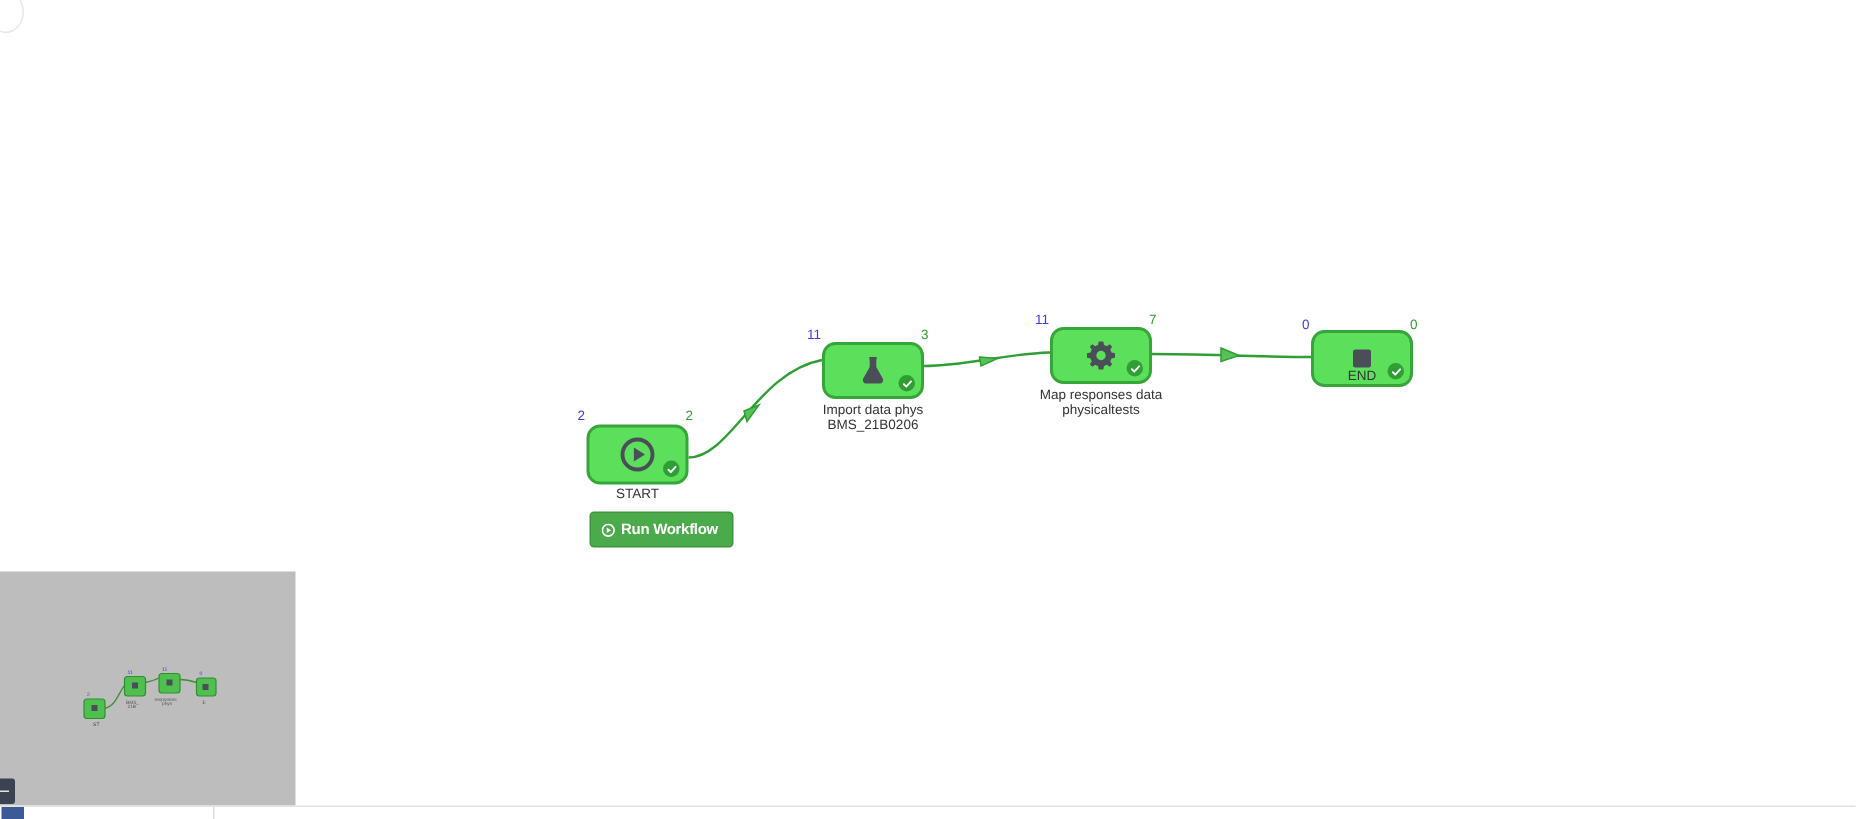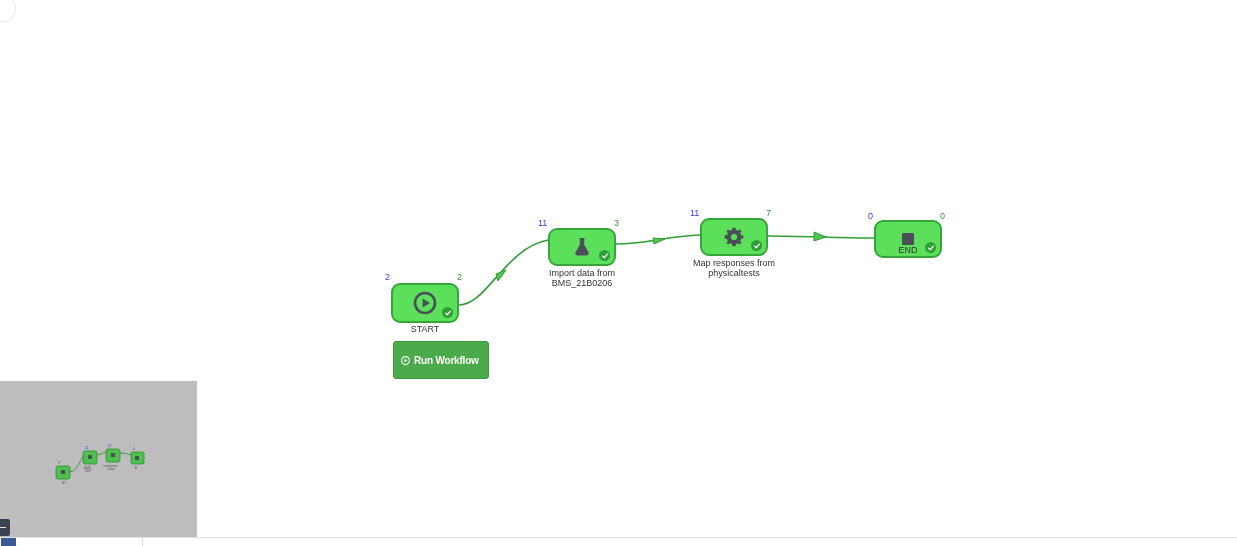--- a/index.html
+++ b/index.html
@@ -91,21 +91,21 @@
     color: #333333;
     white-space: pre-line;
     width: 140px;
   }
 
   
   #run-workflow {
     position: absolute;
     left: 393px;
     top: 341px;
-    height: 38px;
+    height: 24px;
     padding: 0 9px 0 7px;
     box-sizing: border-box;
     display: flex;
     align-items: center;
     gap: 4px;
     background: #4bab4b;
     border: 1px solid #3f9440;
     border-radius: 3px;
     color: #ffffff;
     font-size: 10px;
@@ -222,21 +222,21 @@
       </svg>
     </span>
     <span class="status-badge">
       <svg width="8" height="8" viewBox="0 0 10 10">
         <path d="M 2 5.2 L 4 7.2 L 8 2.8" fill="none" stroke="#ffffff" stroke-width="1.6" stroke-linecap="round" stroke-linejoin="round"></path>
       </svg>
     </span>
   </div>
   <span class="port in" style="left:538px; top:218px;">11</span>
   <span class="port out" style="left:614px; top:218px;">3</span>
-  <span class="node-label" style="left:582px; top:268px;">Import data from
+  <span class="node-label" style="left:582px; top:268px;">Import data phys
 BMS_21B0206</span>
 
   <div class="node" style="left:700px; top:218px; width:68px; height:38px;">
     <span class="node-icon">
       <svg width="22" height="22" viewBox="0 0 24 24">
         <path d="M 12 1.8 L 13.7 1.8 L 14.2 4.4 C 14.9 4.6 15.6 4.9 16.2 5.3 L 18.4 3.9
                  L 20.1 5.6 L 18.7 7.8 C 19.1 8.4 19.4 9.1 19.6 9.8 L 22.2 10.3 L 22.2 12
                  L 22.2 13.7 L 19.6 14.2 C 19.4 14.9 19.1 15.6 18.7 16.2 L 20.1 18.4
                  L 18.4 20.1 L 16.2 18.7 C 15.6 19.1 14.9 19.4 14.2 19.6 L 13.7 22.2
                  L 12 22.2 L 10.3 22.2 L 9.8 19.6 C 9.1 19.4 8.4 19.1 7.8 18.7 L 5.6 20.1
@@ -247,21 +247,21 @@
       </svg>
     </span>
     <span class="status-badge">
       <svg width="8" height="8" viewBox="0 0 10 10">
         <path d="M 2 5.2 L 4 7.2 L 8 2.8" fill="none" stroke="#ffffff" stroke-width="1.6" stroke-linecap="round" stroke-linejoin="round"></path>
       </svg>
     </span>
   </div>
   <span class="port in" style="left:690px; top:208px;">11</span>
   <span class="port out" style="left:766px; top:208px;">7</span>
-  <span class="node-label" style="left:734px; top:258px;">Map responses from
+  <span class="node-label" style="left:734px; top:258px;">Map responses data
 physicaltests</span>
 
   <div class="node" style="left:874px; top:220px; width:68px; height:38px;">
     <span class="node-icon">
       <svg width="18" height="18" viewBox="0 0 18 18">
         <rect x="3" y="3" width="12" height="12" rx="1.5" fill="#4a4f57"></rect>
       </svg>
     </span>
     <span class="status-badge">
       <svg width="8" height="8" viewBox="0 0 10 10">

